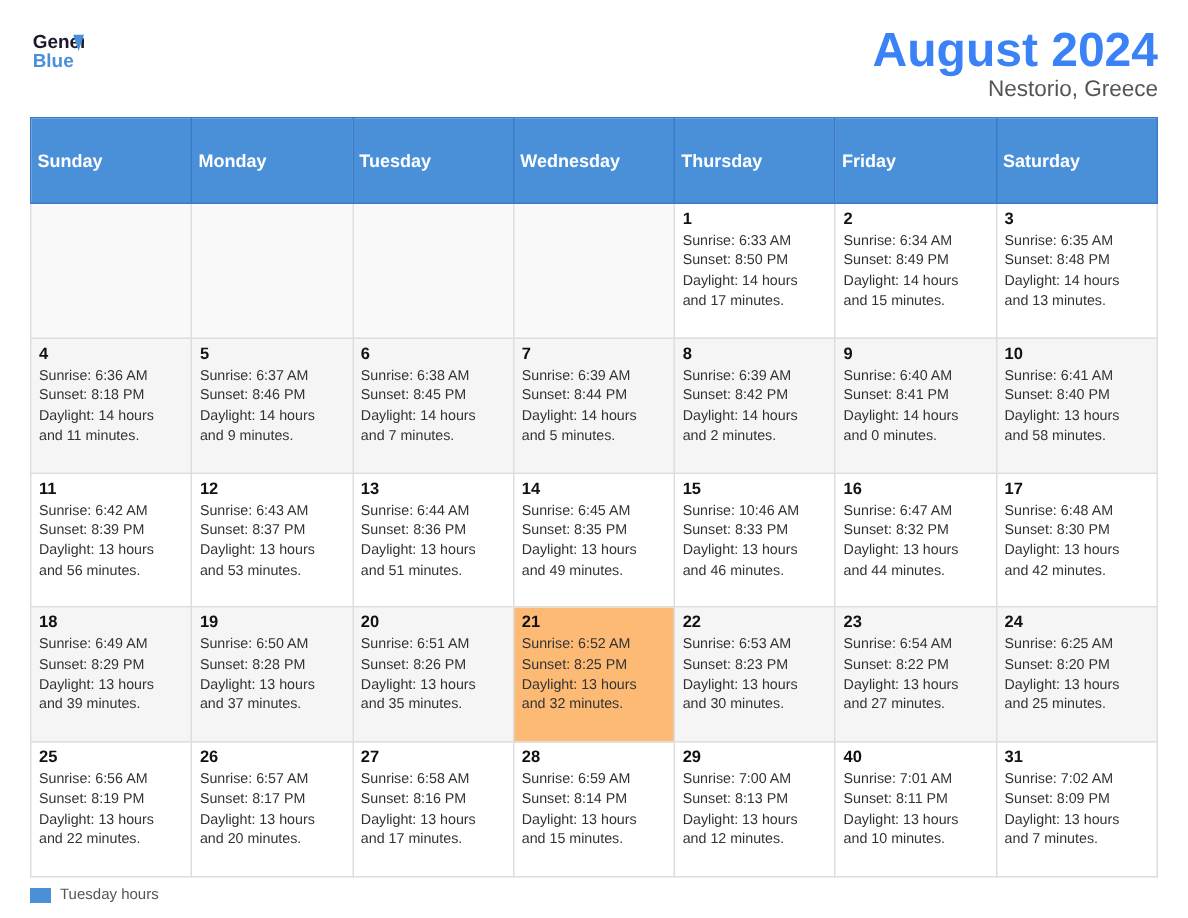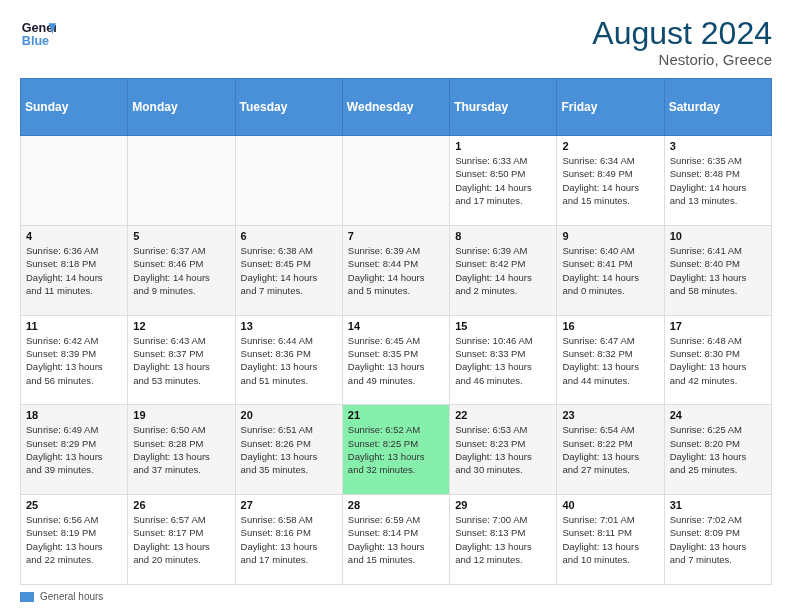--- a/index.html
+++ b/index.html
@@ -30,22 +30,22 @@
     }
     .logo-icon {
       width: 36px;
       height: 36px;
     }
     .title-block {
       text-align: right;
     }
     .month-year {
       font-size: 32px;
-      font-weight: normal;
-      color: #0c4a6e;
+      font-weight: bold;
+      color: #3b82f6;
       line-height: 1.1;
     }
     .location {
       font-size: 15px;
       color: #555;
     }
     .calendar {
       flex: 1;
       border: 1px solid #ccc;
       border-collapse: collapse;
@@ -276,21 +276,21 @@
 Daylight: 13 hours
 and 37 minutes.</div>
           </td>
           <td style="background: rgb(245, 245, 245);">
             <div class="day-num">20</div>
             <div class="day-info" style="white-space: pre-line;">Sunrise: 6:51 AM
 Sunset: 8:26 PM
 Daylight: 13 hours
 and 35 minutes.</div>
           </td>
-          <td style="background: #86efac;">
+          <td style="background: #fdba74;">
             <div class="day-num">21</div>
             <div class="day-info" style="white-space: pre-line;">Sunrise: 6:52 AM
 Sunset: 8:25 PM
 Daylight: 13 hours
 and 32 minutes.</div>
           </td>
           <td style="background: rgb(245, 245, 245);">
             <div class="day-num">22</div>
             <div class="day-info" style="white-space: pre-line;">Sunrise: 6:53 AM
 Sunset: 8:23 PM
@@ -361,15 +361,15 @@
 Sunset: 8:09 PM
 Daylight: 13 hours
 and 7 minutes.</div>
           </td>
         </tr>
       </tbody>
   </table>
 
   <div class="legend">
     <span class="legend-box"></span>
-    <span>General hours</span>
+    <span>Tuesday hours</span>
   </div>
 </div>
 
 </body></html>

